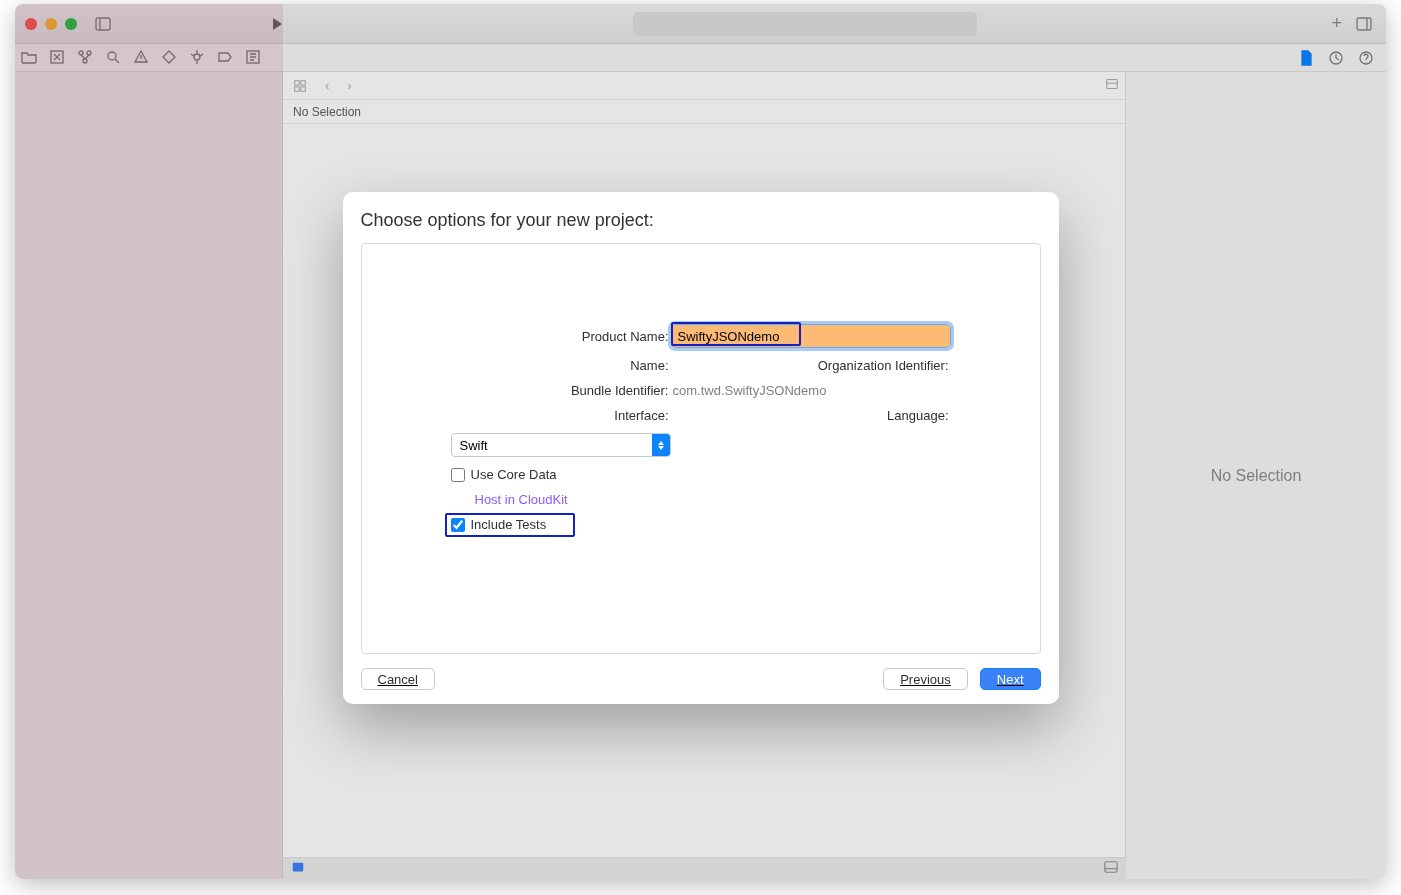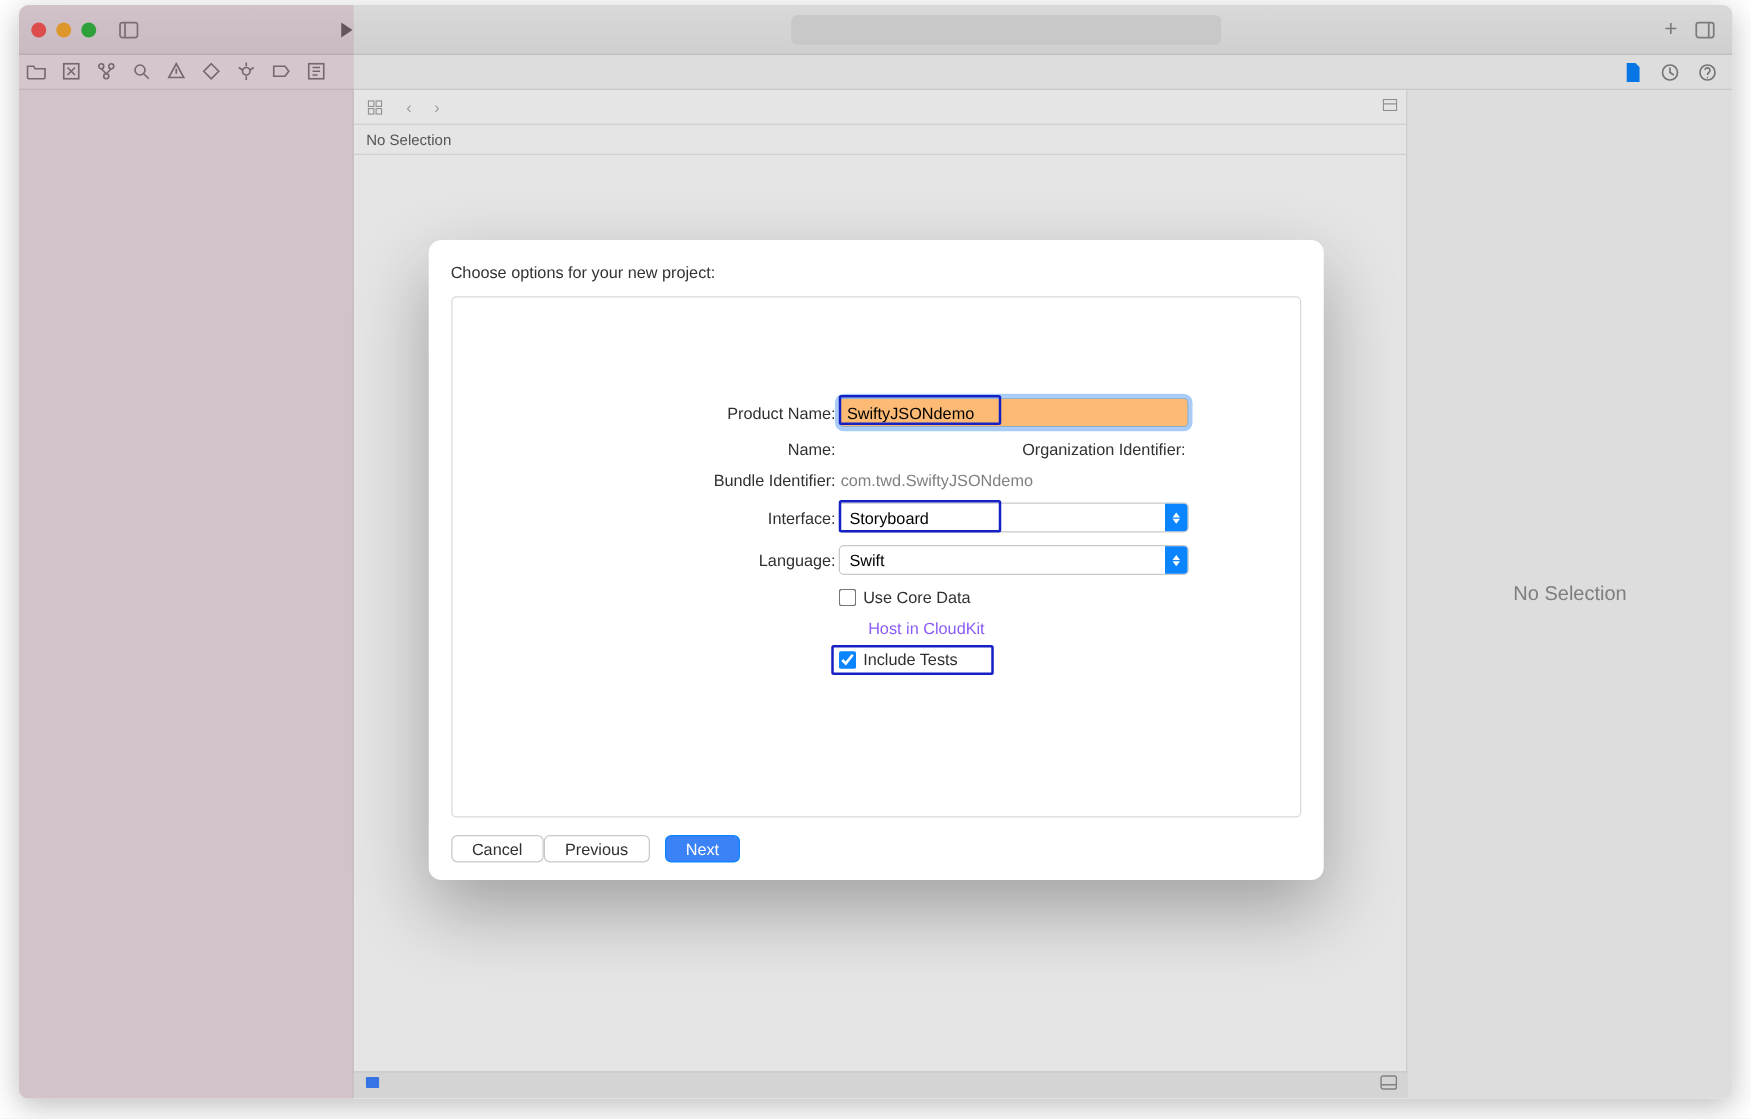--- a/index.html
+++ b/index.html
@@ -44,35 +44,35 @@
   .debugbar svg { width:14px;height:14px; }
 
   
   .pink-tint { position:absolute; left:0; top:0; width:268px; height:100%; background:rgba(170,0,80,0.10); pointer-events:none; }
 
   
   .dim { position:absolute; inset:0; background:rgba(0,0,0,0.10); }
 
   
   .sheet { position:absolute; left:50%; top:188px; transform:translateX(-50%); width:716px; height:512px; background:#fff; border-radius:10px; box-shadow:0 24px 60px rgba(0,0,0,0.30); padding:18px 18px 14px 18px; display:flex; flex-direction:column; }
-  .sheet-title { font-size:13px; color:#323232; margin-bottom:12px; }
+  .sheet-title { font-size:18px; color:#323232; margin-bottom:12px; }
   .sheet-inner { flex:1; border:1px solid #d9d9d9; border-radius:4px; padding:80px 30px 30px 30px; }
   .form { display:grid; grid-template-columns: 220px 280px; row-gap:10px; align-items:center; margin:0 auto; width:500px;}
   .lbl { font-size:13px; color:#303030; text-align:right; padding-right:2px; }
   .inp { height:24px; border:1px solid #c9c9c9; border-radius:4px; padding:0 6px; font-size:13px; width:100%; background:#fdba74; }
   .select-wrap { position:relative; width:100%; }
   .select-wrap .sel { width:100%; height:24px; border:1px solid #c9c9c9; border-radius:4px; background:#fff; font-size:13px; padding:0 24px 0 8px; appearance:none; -webkit-appearance:none; }
   .select-caret { position:absolute; right:1px; top:1px; width:18px; height:22px; background:#0a84ff; border-radius:0 3px 3px 0; display:flex; flex-direction:column; align-items:center; justify-content:center; }
   .select-caret::before { content:''; border-left:3px solid transparent; border-right:3px solid transparent; border-bottom:4px solid #fff; margin-bottom:1px;}
   .select-caret::after { content:''; border-left:3px solid transparent; border-right:3px solid transparent; border-top:4px solid #fff; }
   .static-val { font-size:13px; color:#808080; padding-left:2px; }
   .chk-row { display:flex; align-items:center; gap:6px; font-size:13px; color:#303030; }
   .chk-row.disabled { color:#8b5cf6; padding-left:18px; }
   .chk { width:14px; height:14px; accent-color:#0a84ff; }
-  .sheet-buttons { display:flex; justify-content:flex-start; margin-top:14px; }
+  .sheet-buttons { display:flex; justify-content:space-between; margin-top:14px;text-decoration:underline; }
   .btn { height:22px; padding:0 16px; font-size:13px; border-radius:5px; border:1px solid #c9c9c9; background:#fff; color:#303030; cursor:pointer; }
   .btn.primary { background:#3b82f6; border-color:#0a84ff; color:#fff; }
   .btn-group { display:flex; gap:12px; }
 
   
   .hl { position:absolute; border:2px solid #1520c4; border-radius:2px; pointer-events:none; }
   .hl-name { left:0px; top:-2px; width:130px; height:24px; }
   .hl-iface { left:0px; top:-2px; width:130px; height:26px; }
   .hl-tests { left:-6px; top:-4px; width:130px; height:24px; }
   .cell-rel { position:relative; }
@@ -233,25 +233,20 @@
         </div>
 
         <div class="lbl">Name:</div>
 
         <div class="lbl">Organization Identifier:</div>
 
         <div class="lbl">Bundle Identifier:</div>
         <div class="static-val">com.twd.SwiftyJSONdemo</div>
 
         <div class="lbl">Interface:</div>
-        <div class="select-wrap cell-rel">
-          <select class="sel"><option>Storyboard</option></select>
-          <div class="select-caret"></div>
-          <div class="hl hl-iface"></div>
-        </div>
 
         <div class="lbl">Language:</div>
         <div class="select-wrap">
           <select class="sel"><option>Swift</option></select>
           <div class="select-caret"></div>
         </div>
 
         <div></div>
         <div class="chk-row">
           <input type="checkbox" class="chk" style="">

